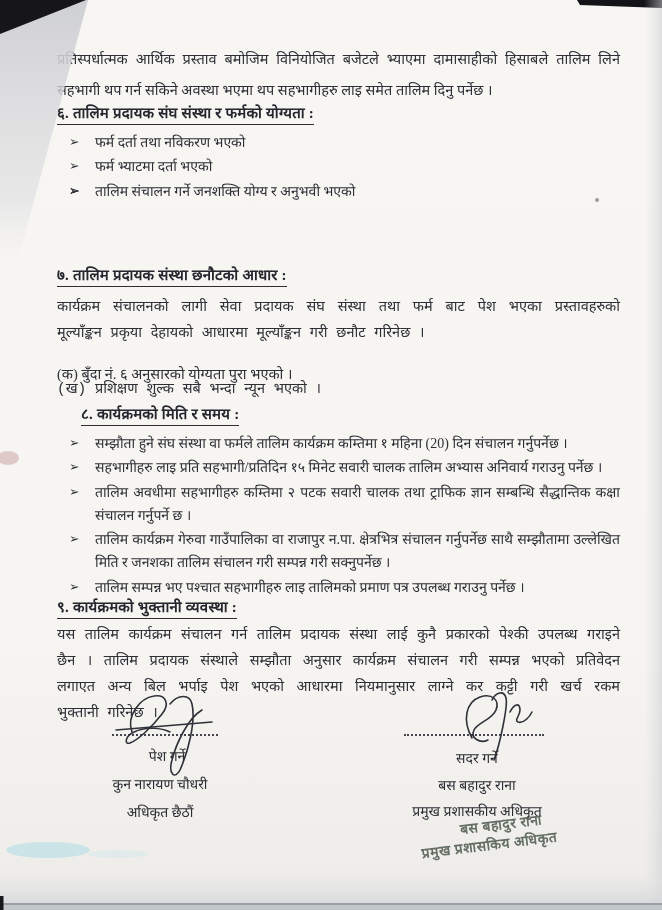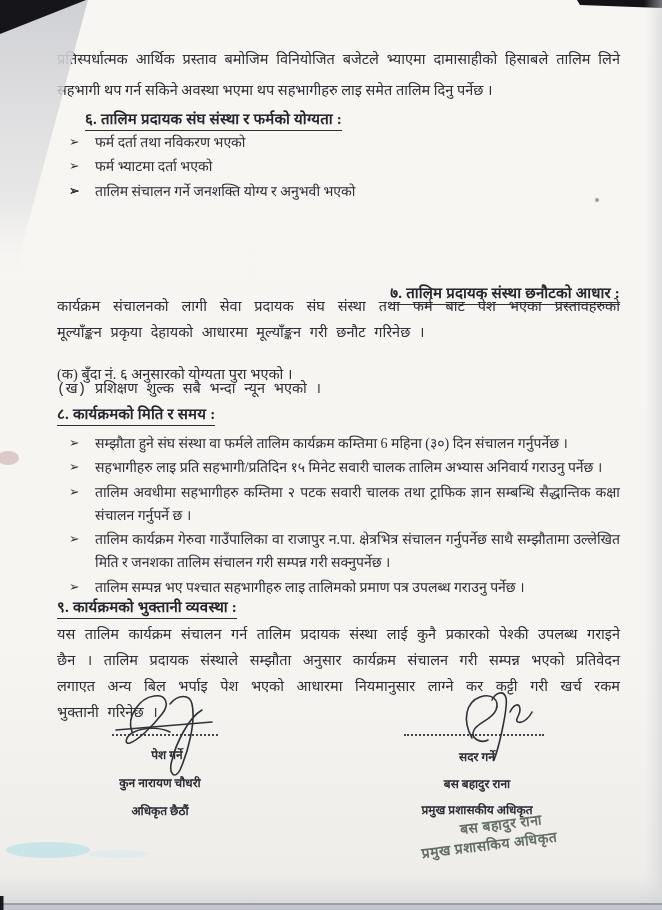--- a/index.html
+++ b/index.html
@@ -26,63 +26,63 @@
   ul.bullets{list-style:none;margin:0;padding:0 0 0 38px;}
   ul.bullets li{
     position:relative;font-size:14px;line-height:23.3px;margin-bottom:1px;
     text-align:justify;color:#2e2e36;
   }
   ul.bullets li .marker{
     position:absolute;left:-26px;top:0;font-size:12.5px;color:#33333b;
   }
   .kv-item{font-size:14.5px;color:#2e2e36;}
   .sig-line{position:absolute;height:8px;border-bottom:2px dotted #46464e;}
-  .sig-text{position:absolute;text-align:center;font-size:12px;color:#2c2c34;font-weight:bold;}
+  .sig-text{position:absolute;text-align:center;font-size:14px;color:#2c2c34;}
   .stamp{
     position:absolute;transform:rotate(-7deg);transform-origin:left top;
     color:#4d584e;opacity:.85;font-weight:bold;text-align:center;
     font-size:14px;line-height:19px;letter-spacing:.5px;white-space:nowrap;
   }
   svg{display:block;}
   .artifact{position:absolute;pointer-events:none;}
 </style>
 </head>
 <body>
 
 <div class="page">
 
   <div class="blk para" style="top:44px;">प्रतिस्पर्धात्मक आर्थिक प्रस्ताव बमोजिम विनियोजित बजेटले भ्याएमा दामासाहीको हिसाबले तालिम लिने सहभागी थप गर्न सकिने अवस्था भएमा थप सहभागीहरु लाइ समेत तालिम दिनु पर्नेछ ।</div>
 
-  <div class="blk" style="top:108px;margin-left:28px;">
+  <div class="blk" style="top:102px;">
     <span class="heading">६. तालिम प्रदायक संघ संस्था र फर्मको योग्यता :</span>
   </div>
   <div class="blk" style="top:131px;">
     <ul class="bullets">
       <li><span class="marker">➢</span><span>फर्म दर्ता तथा नविकरण भएको</span></li>
       <li><span class="marker">➢</span><span>फर्म भ्याटमा दर्ता भएको</span></li>
       <li><span class="marker">➢</span></li>
       <li><span class="marker">➢</span></li>
       <li><span class="marker">➢</span></li>
       <li><span class="marker">➢</span><span>तालिम संचालन गर्ने जनशक्ति योग्य र अनुभवी भएको</span></li>
     </ul>
   </div>
 
-  <div class="blk" style="top:282px;text-align:right;">
+  <div class="blk" style="top:264px;">
     <span class="heading">७. तालिम प्रदायक संस्था छनौटको आधार :</span>
   </div>
   <div class="blk para tight" style="top:294px;">कार्यक्रम संचालनको लागी सेवा प्रदायक संघ संस्था तथा फर्म बाट पेश भएका प्रस्तावहरुको मूल्याँङ्कन प्रकृया देहायको आधारमा मूल्याँङ्कन गरी छनौट गरिनेछ ।</div>
   <div class="blk kv-item" style="top:347px;margin-top:16px;">(क) बुँदा नं. ६ अनुसारको योग्यता पुरा भएको ।</div>
   <div class="blk kv-item" style="top:377px;font-family:Liberation Mono, monospace;">(ख) प्रशिक्षण शुल्क सबै भन्दा न्यून भएको ।</div>
 
-  <div class="blk" style="top:403px;">
+  <div class="blk" style="top:403px;margin-left:24px;">
     <span class="heading">८. कार्यक्रमको मिति र समय :</span>
   </div>
   <div class="blk" style="top:432px;">
     <ul class="bullets">
-      <li><span class="marker">➢</span><span>सम्झौता हुने संघ संस्था वा फर्मले तालिम कार्यक्रम कम्तिमा 6 महिना (३०) दिन संचालन गर्नुपर्नेछ ।</span></li>
+      <li><span class="marker">➢</span><span>सम्झौता हुने संघ संस्था वा फर्मले तालिम कार्यक्रम कम्तिमा १ महिना (20) दिन संचालन गर्नुपर्नेछ ।</span></li>
       <li><span class="marker">➢</span><span>सहभागीहरु लाइ प्रति सहभागी/प्रतिदिन १५ मिनेट सवारी चालक तालिम अभ्यास अनिवार्य गराउनु पर्नेछ ।</span></li>
       <li><span class="marker">➢</span><span>तालिम अवधीमा सहभागीहरु कम्तिमा २ पटक सवारी चालक तथा ट्राफिक ज्ञान सम्बन्धि सैद्धान्तिक कक्षा संचालन गर्नुपर्ने छ ।</span></li>
       <li><span class="marker">➢</span><span>तालिम कार्यक्रम गेरुवा गाउँपालिका वा राजापुर न.पा. क्षेत्रभित्र संचालन गर्नुपर्नेछ साथै सम्झौतामा उल्लेखित मिति र जनशका तालिम संचालन गरी सम्पन्न गरी सक्नुपर्नेछ ।</span></li>
       <li><span class="marker">➢</span><span>तालिम सम्पन्न भए पश्चात सहभागीहरु लाइ तालिमको प्रमाण पत्र उपलब्ध गराउनु पर्नेछ ।</span></li>
     </ul>
   </div>
 
   <div class="blk" style="top:596px;">
     <span class="heading">९. कार्यक्रमको भुक्तानी व्यवस्था :</span>
   </div>

